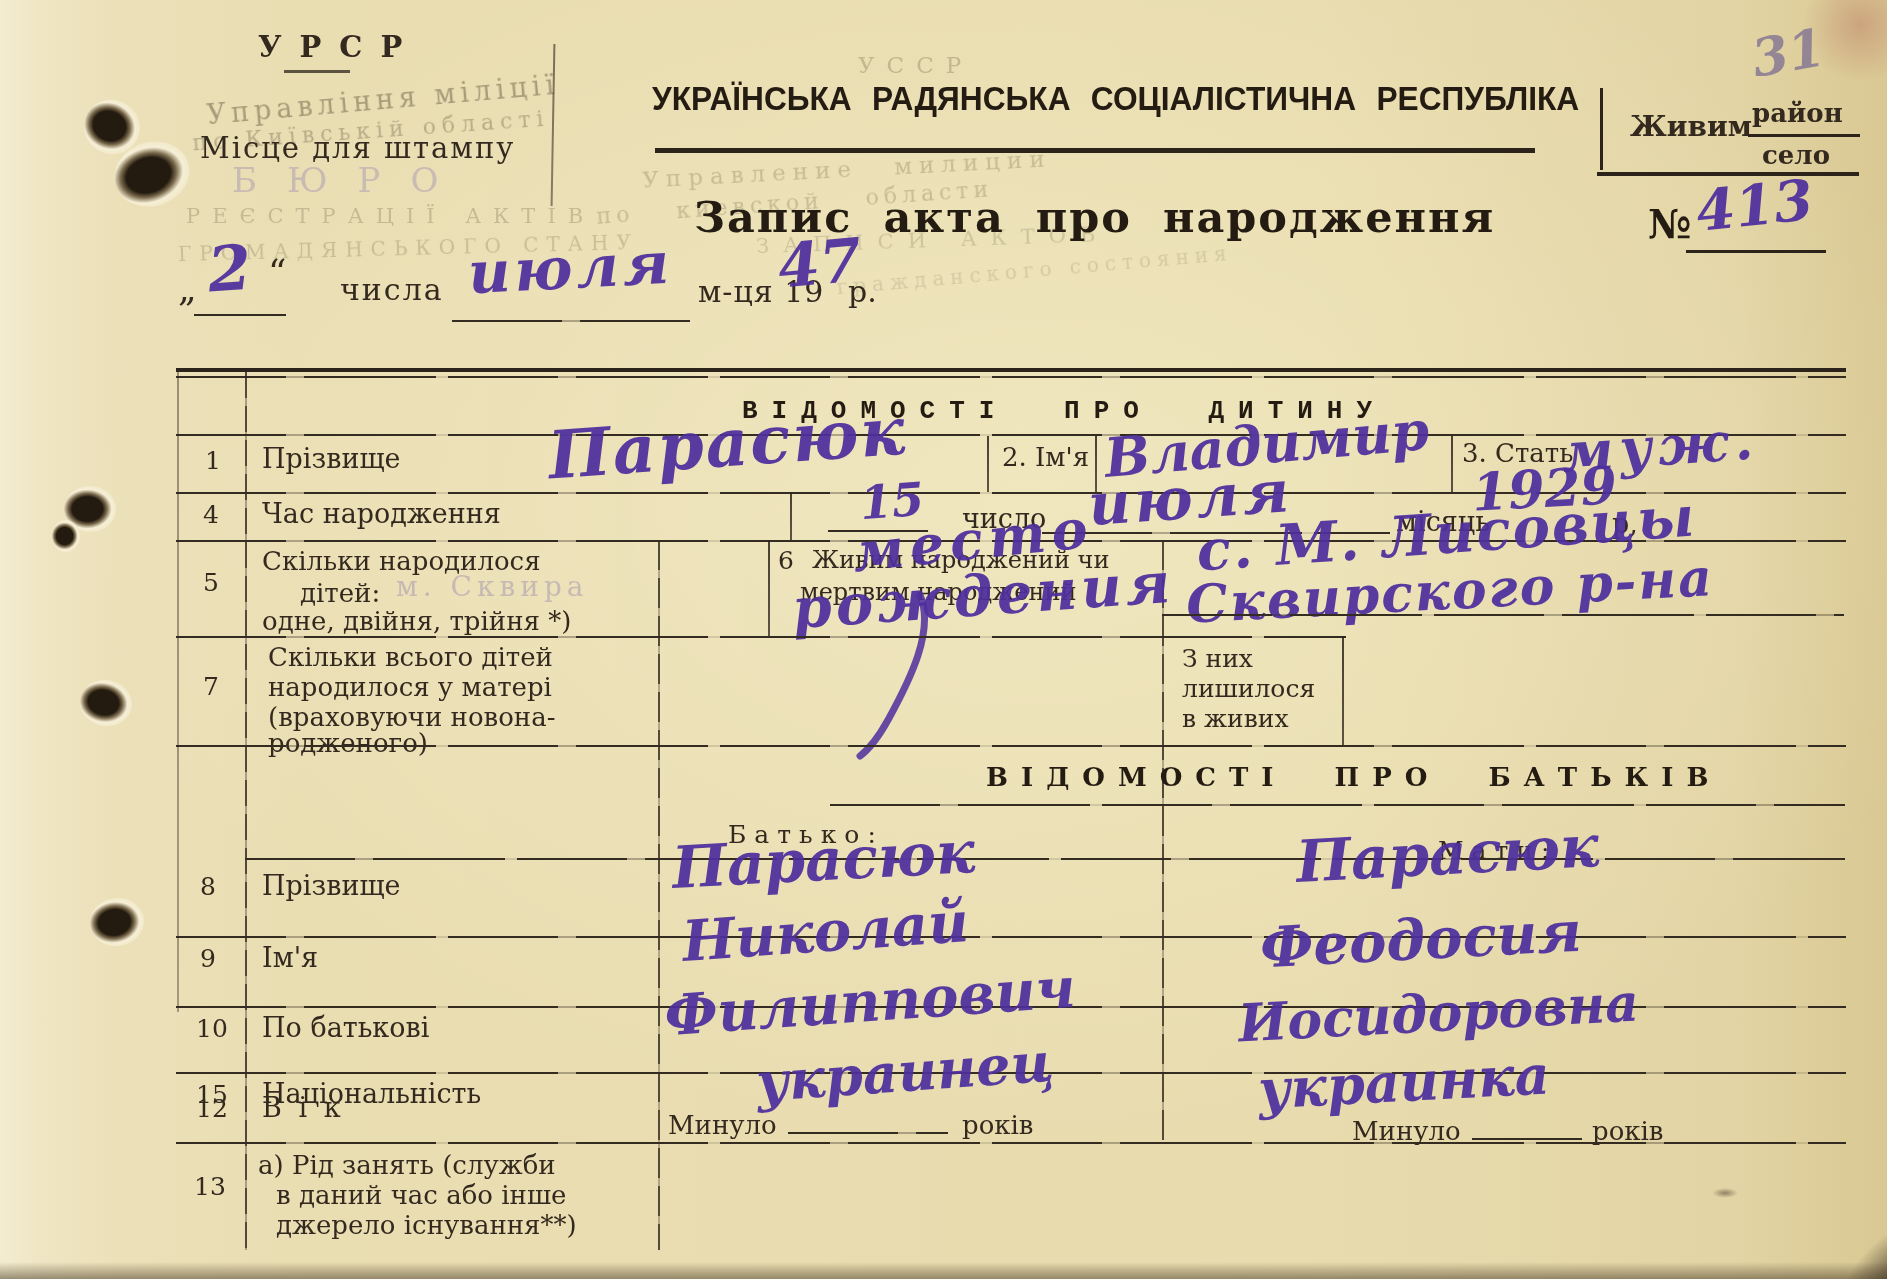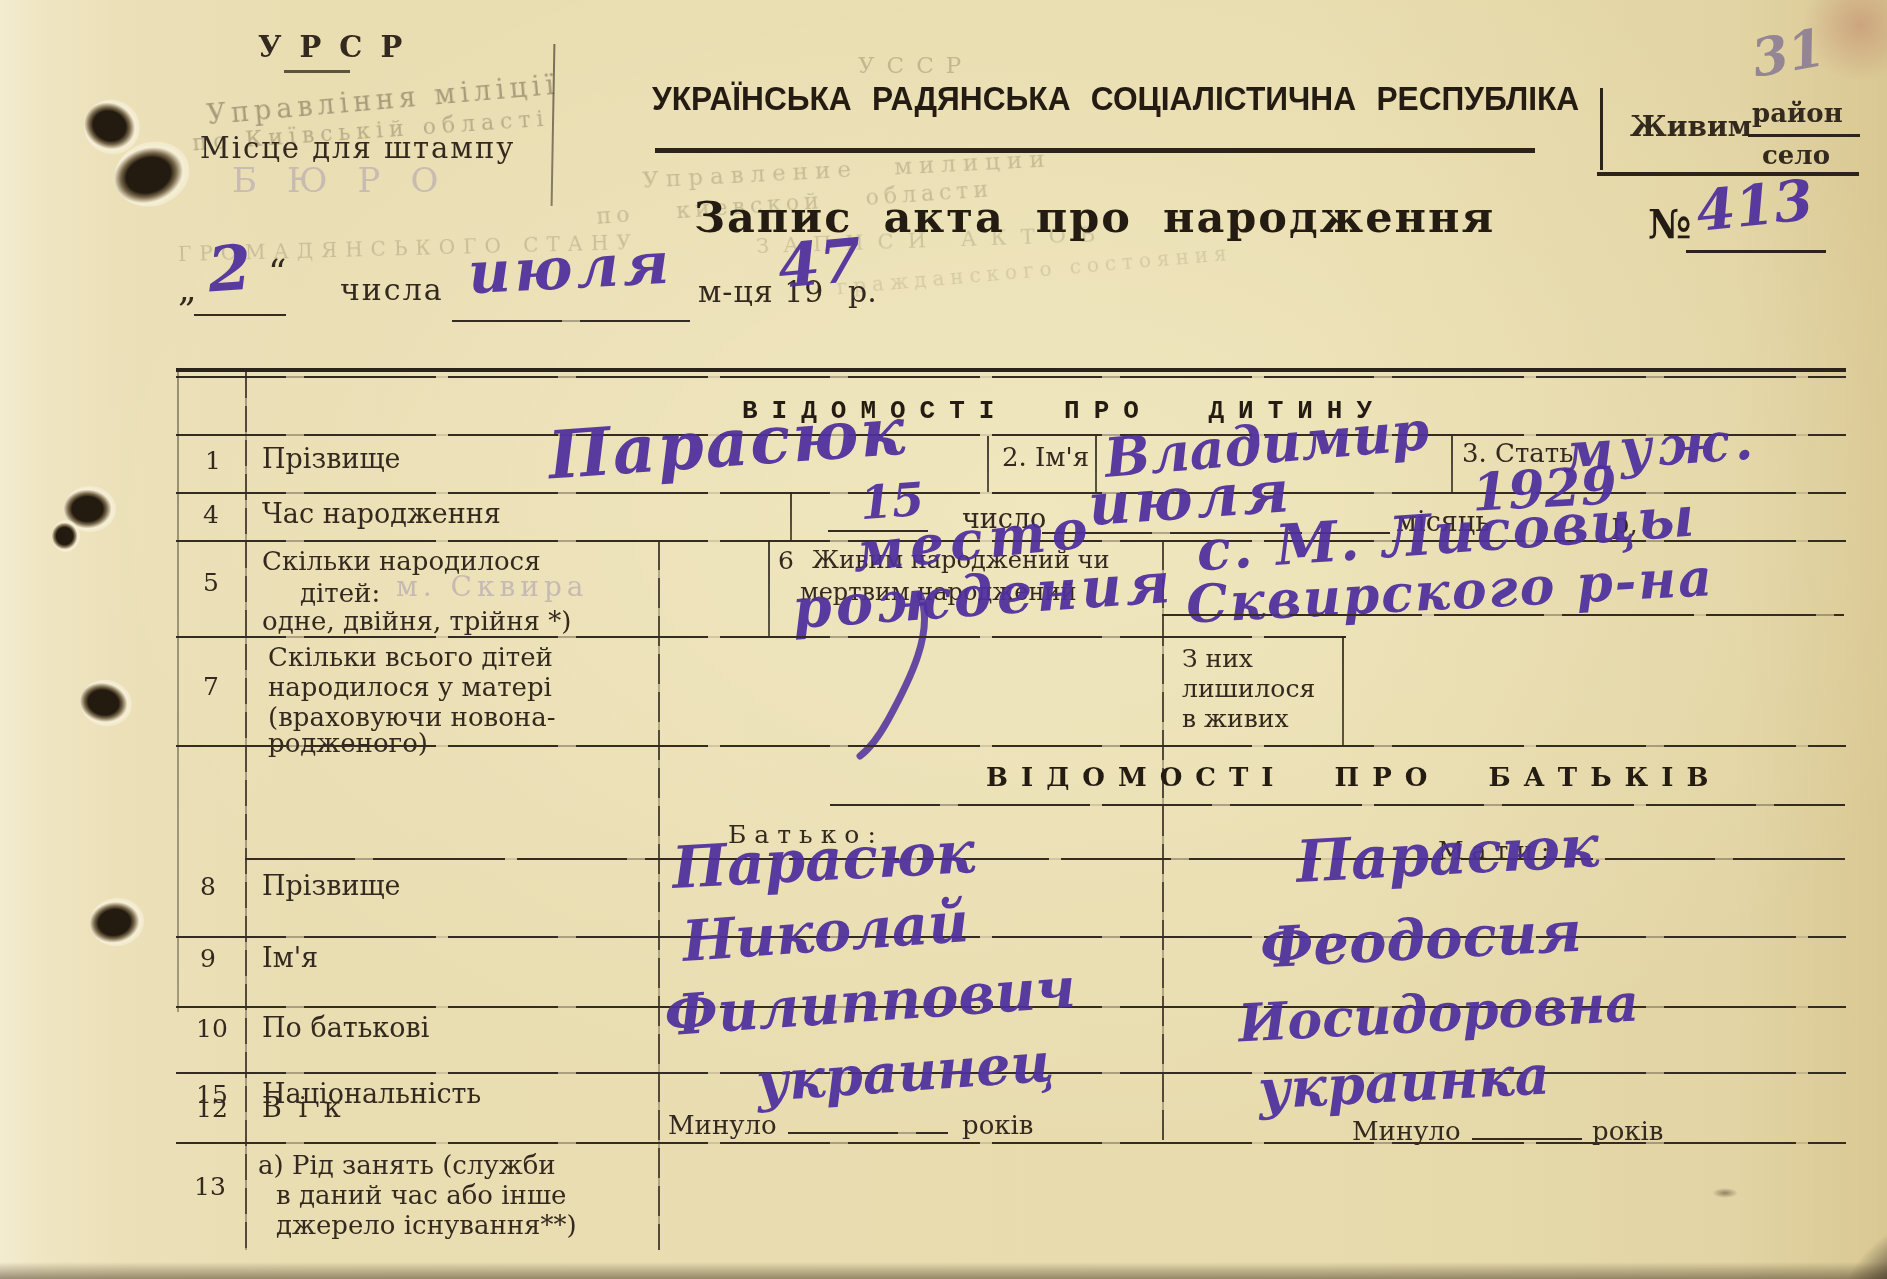--- a/index.html
+++ b/index.html
@@ -41,20 +41,21 @@
   <div class="stain" style="left:1835px;top:1215px;width:120px;height:120px;background:radial-gradient(circle at 100% 100%,#463b2d 0 45%,rgba(70,59,45,0) 72%);"></div>
   <div class="stain" style="left:0px;top:1262px;width:1887px;height:17px;border-radius:0;background:linear-gradient(180deg,rgba(80,66,44,0),rgba(80,66,44,.55));"></div>
   <div class="stain" style="left:1712px;top:1188px;width:26px;height:10px;background:radial-gradient(ellipse,rgba(60,50,35,.5),rgba(60,50,35,0) 70%);"></div>
 
   <div class="t bold" style="left:258px;top:30px;font-size:29px;letter-spacing:18px;">УРСР</div>
   <div class="hline solid" style="left:284px;top:70px;width:66px;height:3px;opacity:.75;"></div>
   <div class="t faded" style="left:206px;top:84px;font-size:27px;letter-spacing:5px;transform:rotate(-5deg);">Управління міліції</div>
   <div class="t faded" style="left:192px;top:118px;font-size:22px;letter-spacing:6px;transform:rotate(-4deg);opacity:.75;">по Київській області</div>
   <div class="t" style="left:200px;top:131px;font-size:29px;letter-spacing:2px;">Місце для штампу</div>
   <div class="t stampink" style="left:232px;top:160px;font-size:34px;letter-spacing:30px;opacity:.5;">БЮРО</div>
+  <div class="t faded" style="left:186px;top:204px;font-size:21px;letter-spacing:12px;opacity:.55;">РЕЄСТРАЦІЇ АКТІВ</div>
   <div class="t faded" style="left:178px;top:236px;font-size:20px;letter-spacing:8px;opacity:.5;transform:rotate(-1.5deg);">ГРОМАДЯНСЬКОГО СТАНУ</div>
   <div class="vline" style="left:552px;top:44px;height:162px;opacity:.7;transform:rotate(1deg);"></div>
 
   <div class="t faded" style="left:858px;top:52px;font-size:23px;letter-spacing:12px;opacity:.6;">УССР</div>
   <div class="t bold sans" style="left:652px;top:80px;font-size:33px;letter-spacing:0px;word-spacing:12px;transform:scaleX(.96);transform-origin:left;color:#241c12;">УКРАЇНСЬКА РАДЯНСЬКА СОЦІАЛІСТИЧНА РЕСПУБЛІКА</div>
   <div class="hline solid" style="left:655px;top:148px;width:880px;height:5px;"></div>
   <div class="t faded" style="left:642px;top:156px;font-size:23px;letter-spacing:7px;word-spacing:22px;transform:rotate(-3deg);opacity:.55;">Управление милиции</div>
   <div class="t faded" style="left:596px;top:190px;font-size:22px;letter-spacing:5px;word-spacing:30px;transform:rotate(-4deg);opacity:.55;">по киевской области</div>
   <div class="t faded" style="left:756px;top:228px;font-size:21px;letter-spacing:14px;opacity:.45;transform:rotate(-2deg);">ЗАПИСИ АКТОВ</div>
   <div class="t faded" style="left:836px;top:258px;font-size:20px;letter-spacing:6px;opacity:.35;transform:rotate(-5deg);">гражданского состояния</div>

